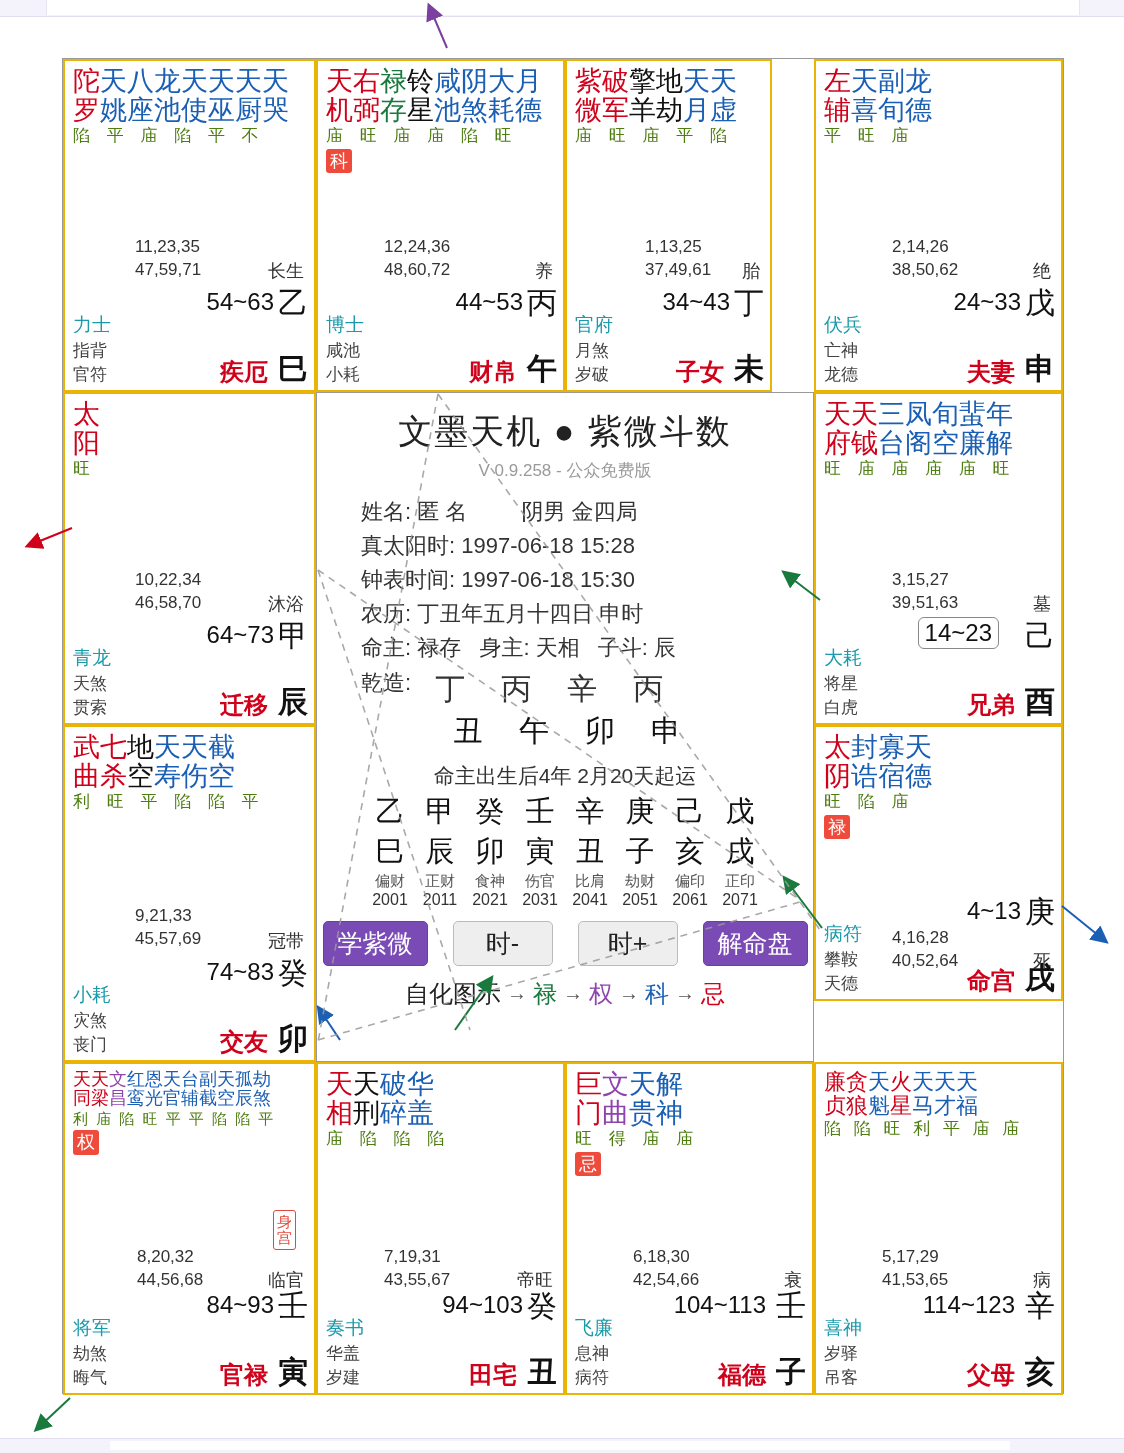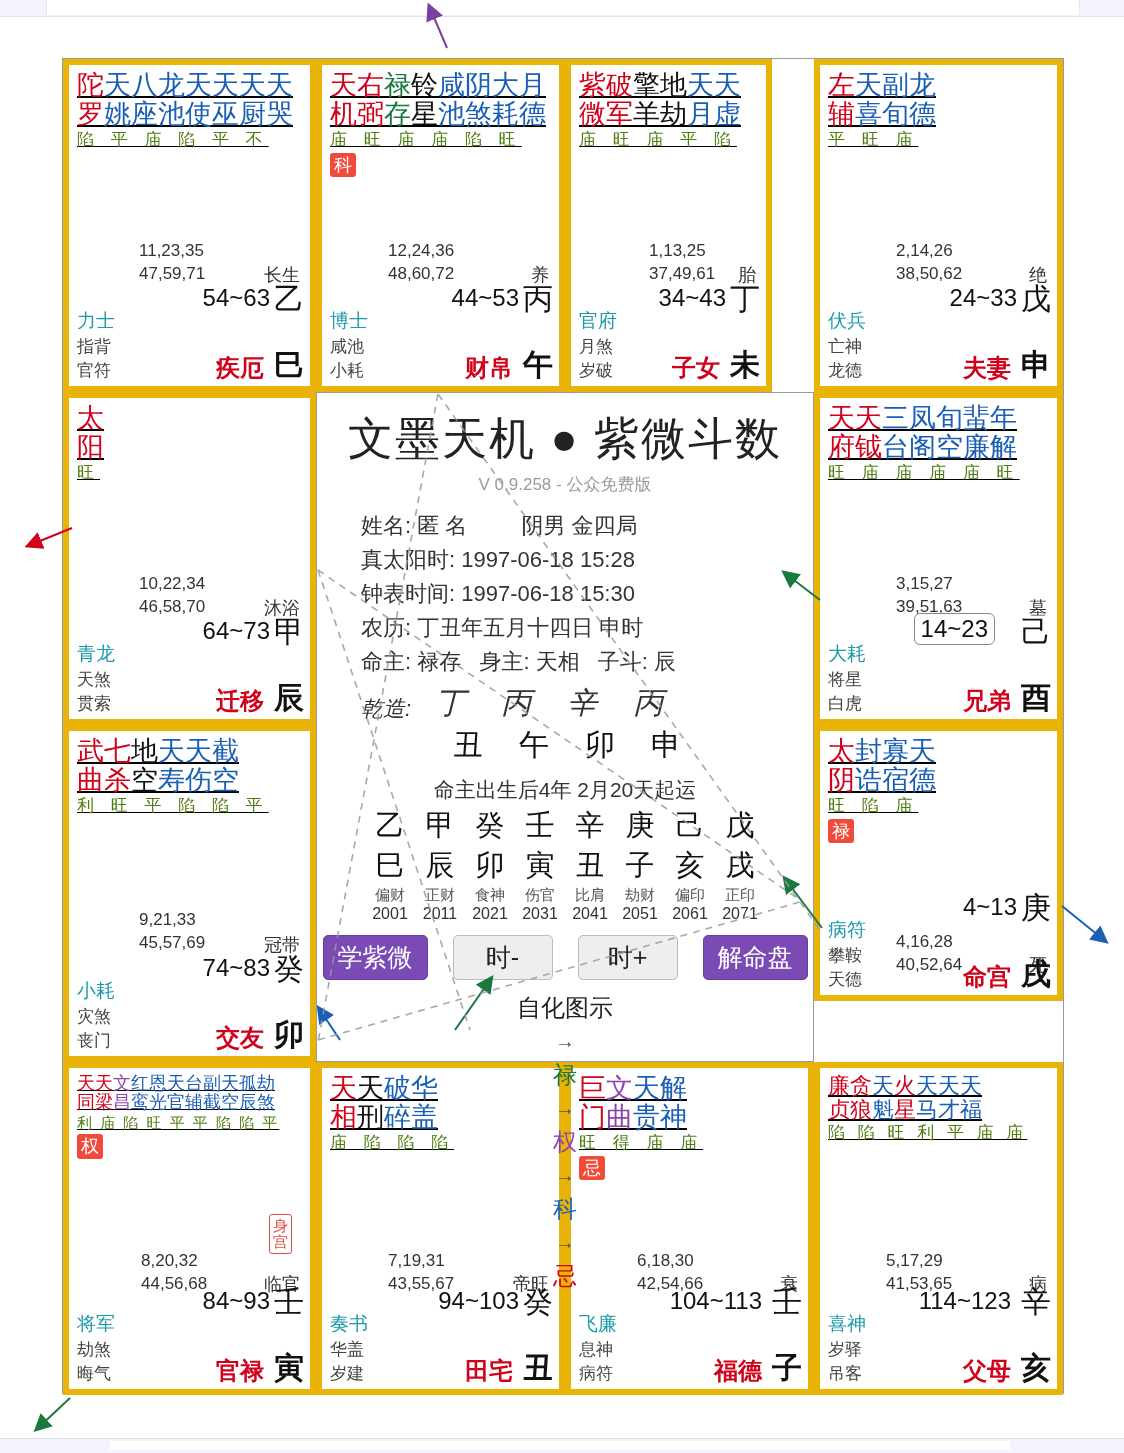--- a/index.html
+++ b/index.html
@@ -17,22 +17,22 @@
   .topbar .inner{position:absolute;left:46px;top:0;width:1032px;height:15px;background:#ffffff;border-left:1px solid #e8e4f2;border-right:1px solid #e8e4f2;}
   .bottombar{position:absolute;left:0;bottom:0;width:1124px;height:14px;background:#f4f2fa;border-top:1px solid #e3dff0;}
   .bottombar .inner{position:absolute;left:110px;top:2px;width:900px;height:9px;background:#ffffff;}
 
   
   .board{
     position:absolute;left:62px;top:58px;width:1002px;height:1336px;
     border:1px solid #9a9a9a;box-sizing:border-box;background:#fff;
   }
   .cell{
-    position:absolute;box-sizing:border-box;border:6px solid #eab308;
-    background:#fff;overflow:hidden;text-decoration:underline;
+    position:absolute;box-sizing:border-box;border:2px solid #eab308;
+    background:#fff;overflow:hidden;
   }
   
   .c-0-0{left:0;top:0;width:253px;height:333px;}
   .c-0-1{left:253px;top:0;width:249px;height:333px;}
   .c-0-2{left:502px;top:0;width:207px;height:333px;}
   .c-0-3{left:751px;top:0;width:249px;height:333px;}
   .c-1-0{left:0;top:333px;width:253px;height:333px;}
   .c-1-3{left:751px;top:333px;width:249px;height:333px;}
   .c-2-0{left:0;top:666px;width:253px;height:337px;}
   .c-2-3{left:751px;top:666px;width:249px;height:276px;}
@@ -68,38 +68,38 @@
   .f-branch{position:absolute;right:6px;bottom:0px;font-size:30px;color:#111;font-weight:bold;}
   .f-range{position:absolute;right:40px;bottom:74px;font-size:24px;color:#111;}
   .f-stem{position:absolute;right:6px;bottom:66px;font-size:30px;color:#111;}
   .f-range.boxed{border:1px solid #888;border-radius:6px;padding:1px 6px;right:62px;}
 
   
   .r{color:#d0021b;} .b{color:#1a5fb4;} .p{color:#8e44ad;} .g{color:#1a7a3e;}
   .k{color:#111;}
 
   
-  .ctitle{text-align:center;font-size:45px;color:#222;margin-top:16px;letter-spacing:2px;}
+  .ctitle{text-align:center;font-size:34px;color:#222;margin-top:16px;letter-spacing:2px;}
   .csub{text-align:center;font-size:17px;color:#9a9a9a;margin-top:4px;}
   .cinfo{margin:14px 0 0 44px;font-size:22px;color:#333;line-height:1.45;}
   .cinfo .lab{color:#333;}
   .ganzhi-row{display:flex;gap:0;margin-left:52px;font-size:30px;color:#111;}
   .ganzhi-row span{width:66px;text-align:center;}
   .qiyun{text-align:center;font-size:21px;color:#333;margin-top:10px;}
   .dayun{margin-top:2px;}
   .dayun .rowA{display:flex;justify-content:center;font-size:29px;color:#111;}
   .dayun .rowA span{width:50px;text-align:center;}
   .dayun .rowB{display:flex;justify-content:center;font-size:15px;color:#555;}
   .dayun .rowB span{width:50px;text-align:center;}
   .dayun .rowC{display:flex;justify-content:center;font-size:16px;color:#333;}
   .dayun .rowC span{width:50px;text-align:center;}
   .btnrow{display:flex;justify-content:center;gap:25px;margin-top:12px;}
   .btn{font-size:25px;padding:5px 14px;border-radius:5px;border:1px solid #6b3fa0;background:#7b4bb5;color:#fff;cursor:pointer;}
   .btn.gray{background:#eee;color:#222;border:1px solid #bbb;min-width:70px;text-align:center;}
-  .legend{display:flex;justify-content:center;align-items:center;gap:6px;margin-top:12px;font-size:24px;color:#222;flex-direction:column;}
+  .legend{display:flex;justify-content:center;align-items:center;gap:6px;margin-top:12px;font-size:24px;color:#222;}
   .legend .ar{color:#555;font-size:20px;}
   .legend .lk{color:#1a7a3e;} .legend .lq{color:#8e44ad;} .legend .lx{color:#1a5fb4;} .legend .lj{color:#d0021b;}
 
   
   svg.overlay{position:absolute;left:0;top:0;width:1124px;height:1453px;pointer-events:none;}
 </style>
 </head>
 <body>
 
 <div class="topbar">
@@ -400,21 +400,21 @@
     </div>
     <div class="cinfo" style="margin-top:2px;">
       <span>命主:</span>
       <span>禄存</span>
       <span style="margin-left:12px;">身主:</span>
       <span>天相</span>
       <span style="margin-left:12px;">子斗:</span>
       <span>辰</span>
     </div>
 
-    <div class="cinfo" style="margin-top:4px;display:flex;align-items:flex-end;font-style:italic;">
+    <div class="cinfo" style="margin-top:4px;display:flex;align-items:flex-start;">
       <span>乾造:</span>
       <span style="display:flex;margin-left:6px;">
         <span style="width:66px;text-align:center;font-size:30px;">丁</span>
         <span style="width:66px;text-align:center;font-size:30px;">丙</span>
         <span style="width:66px;text-align:center;font-size:30px;">辛</span>
         <span style="width:66px;text-align:center;font-size:30px;">丙</span>
       </span>
     </div>
     <div class="ganzhi-row" style="margin-left:118px;">
       <span>丑</span>

